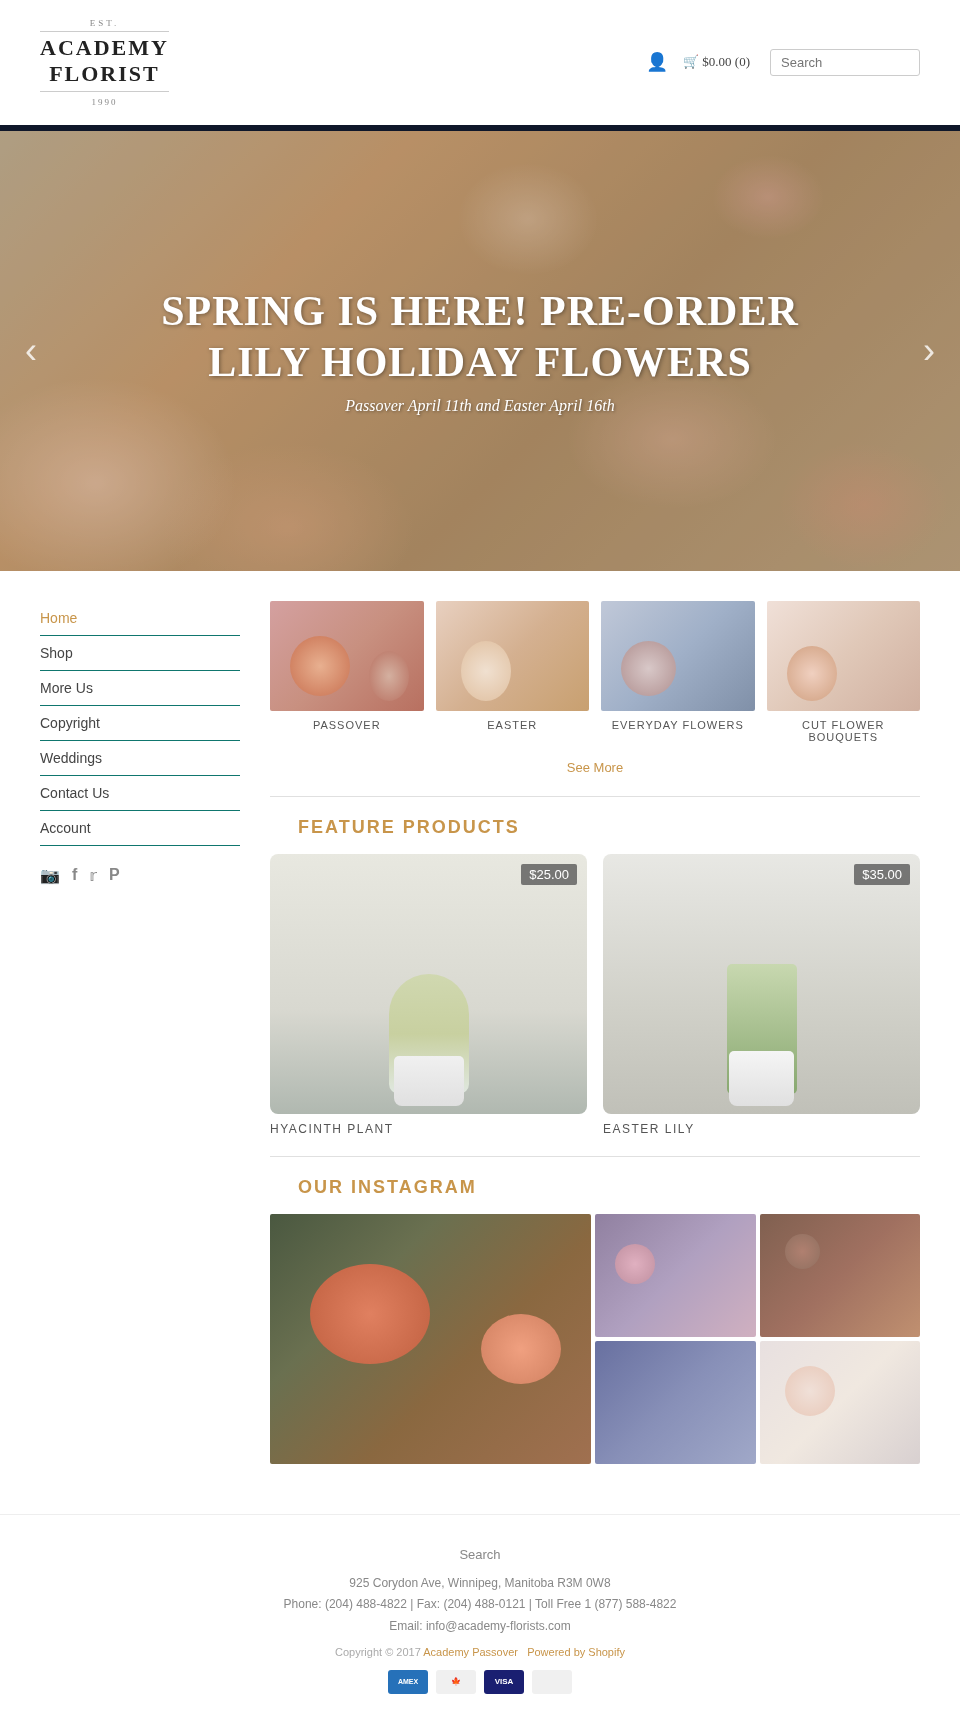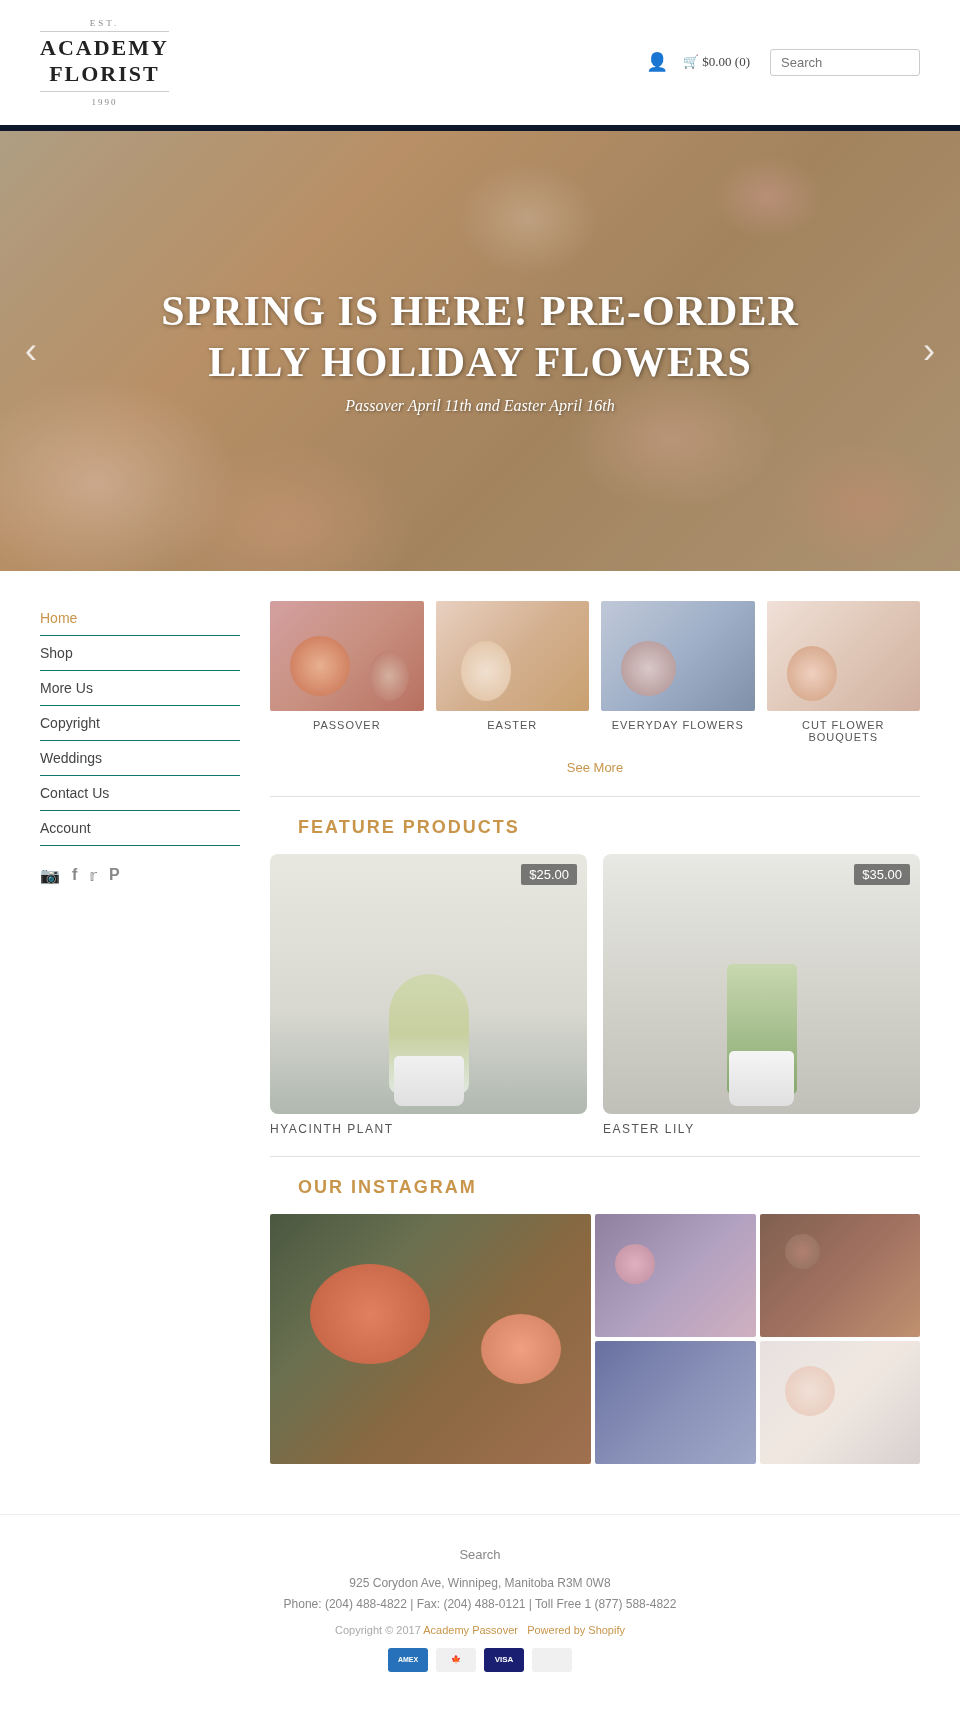--- a/index.html
+++ b/index.html
@@ -636,20 +636,21 @@
   </main>
 </div>
 
 <footer>
   <div class="footer-links">
     <a href="#">Search</a>
   </div>
   <div class="footer-address">
     <div>925 Corydon Ave, Winnipeg, Manitoba R3M 0W8</div>
     <div>Phone: (204) 488-4822 | Fax: (204) 488-0121 | Toll Free 1 (877) 588-4822</div>
+    <div>Email: info@academy-florists.com</div>
   </div>
   <div class="footer-copyright">
     <span>Copyright © 2017</span>
     <a href="#">Academy Passover</a>
     &nbsp;
     <a href="#">Powered by Shopify</a>
   </div>
   <div class="payment-icons">
     <div class="payment-icon" style="background:#2671b9; color:#fff; font-size:7px;">AMEX</div>
     <div class="payment-icon" style="background:#f0f0f0;">🍁</div>

